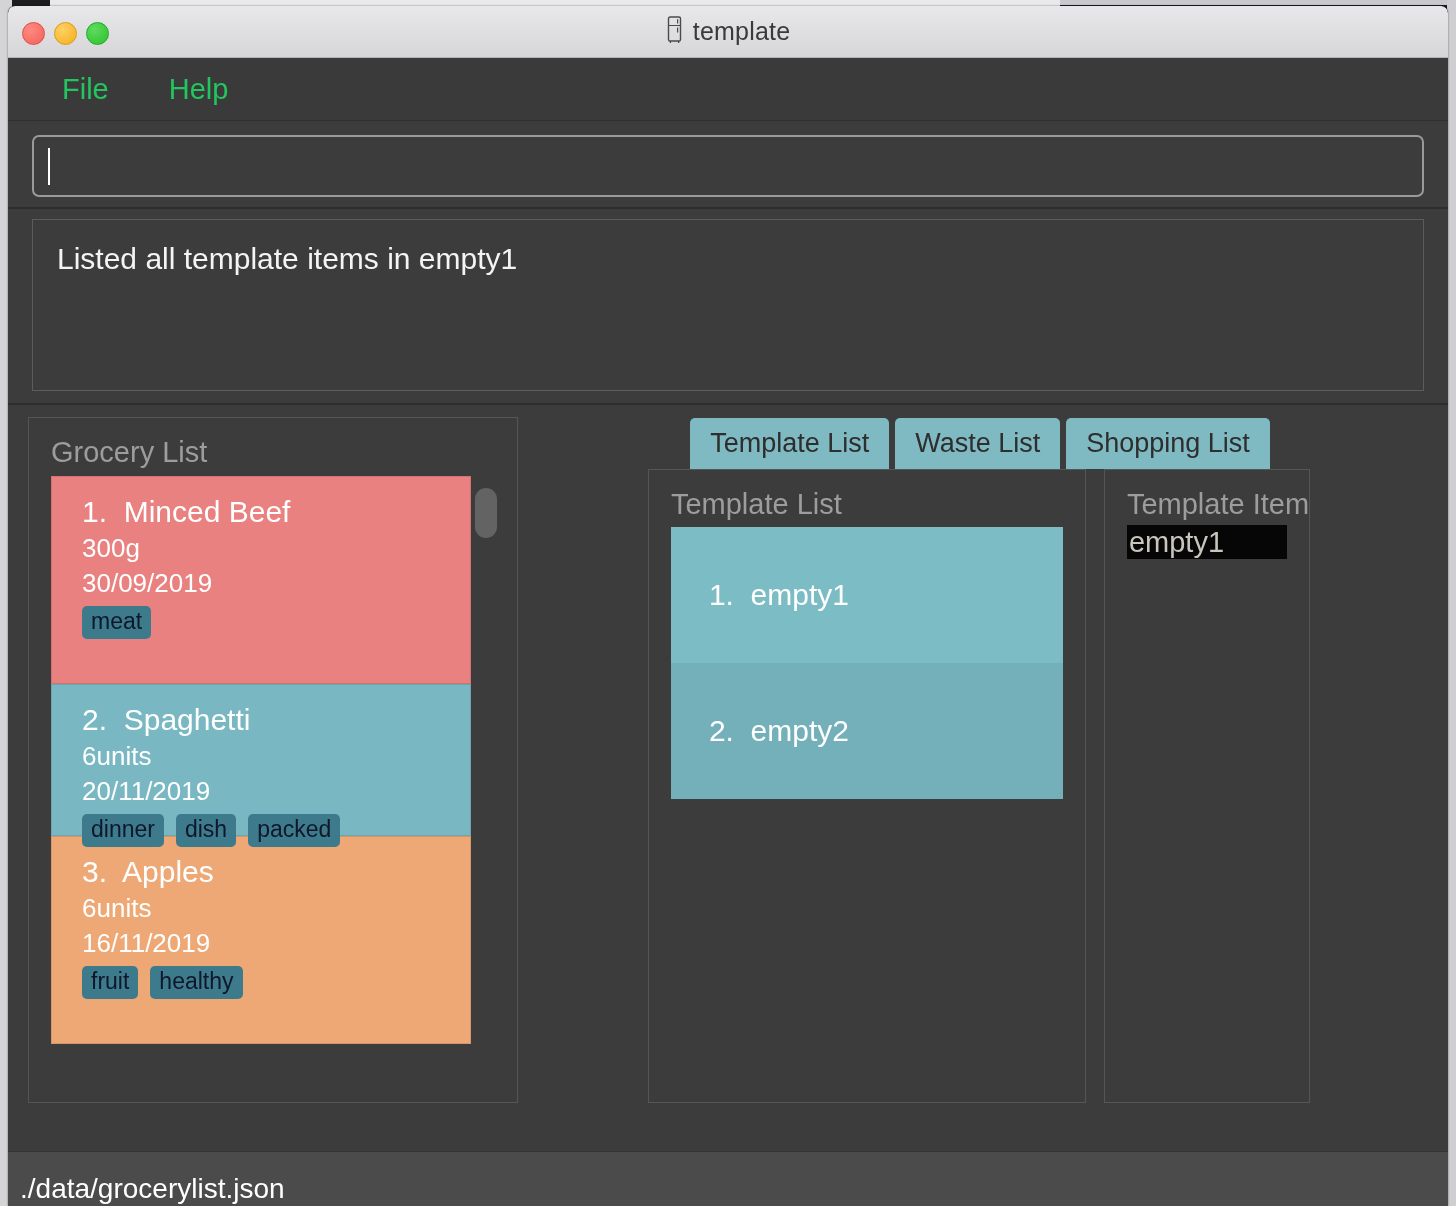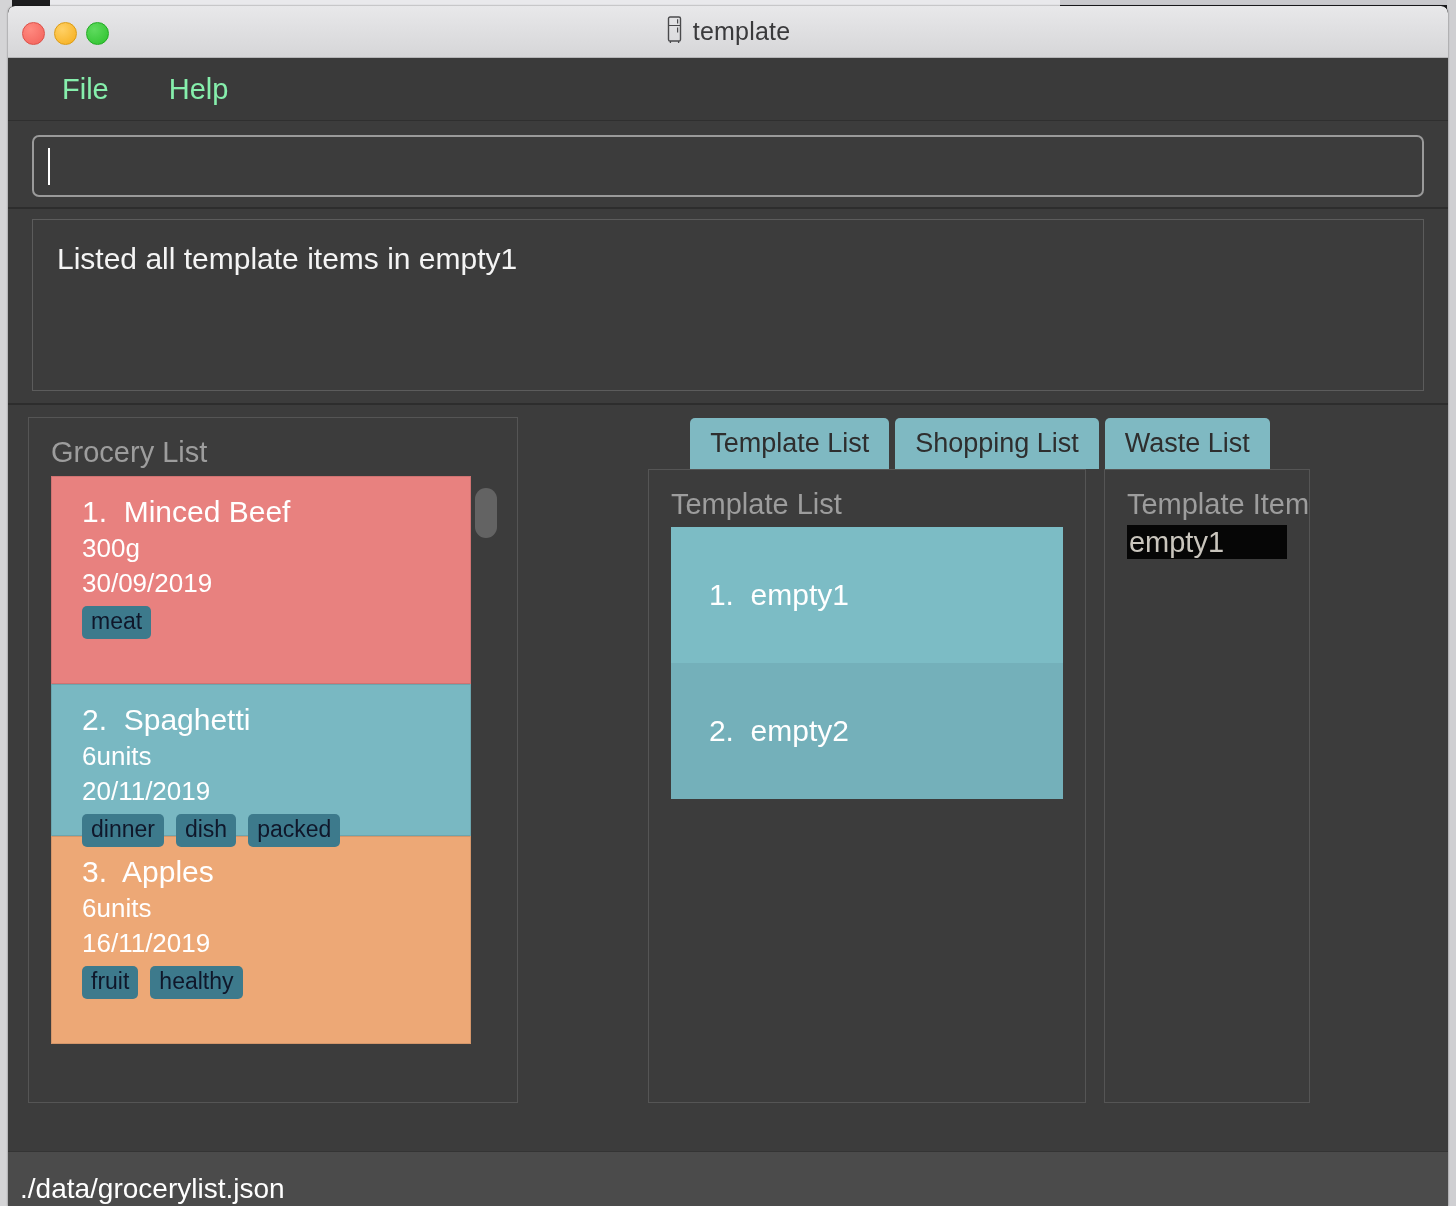--- a/index.html
+++ b/index.html
@@ -91,21 +91,21 @@
   .menubar {
     height: 62px;
     background: #3a3a3a;
     display: flex;
     align-items: center;
     padding-left: 36px;
     gap: 0px;
     border-bottom: 1px solid #2f2f2f;
   }
   .menu-item {
-    color: #86efac;
+    color: #22c55e;
     font-size: 29px;
     padding: 2px 18px;
     cursor: default;
   }
   .menu-item + .menu-item { margin-left: 24px; }
 
   
   .entry-band {
     background: #3c3c3c;
     padding: 14px 24px 10px 24px;
@@ -428,22 +428,22 @@
 
       <div class="scrollbar-track">
         <div class="scrollbar-thumb"></div>
       </div>
     </div>
 
     <div class="right-area">
 
       <div class="tabstrip">
         <div class="tab active">Template List</div>
+        <div class="tab">Waste List</div>
         <div class="tab">Shopping List</div>
-        <div class="tab">Waste List</div>
       </div>
 
       <div class="tab-body">
 
         <div class="subpanel left">
           <div class="sub-heading">Template List</div>
           <div class="template-stack">
             <div class="template-row" style="background:#7cbcc5;">
               <span>1.  empty1</span>
             </div>

